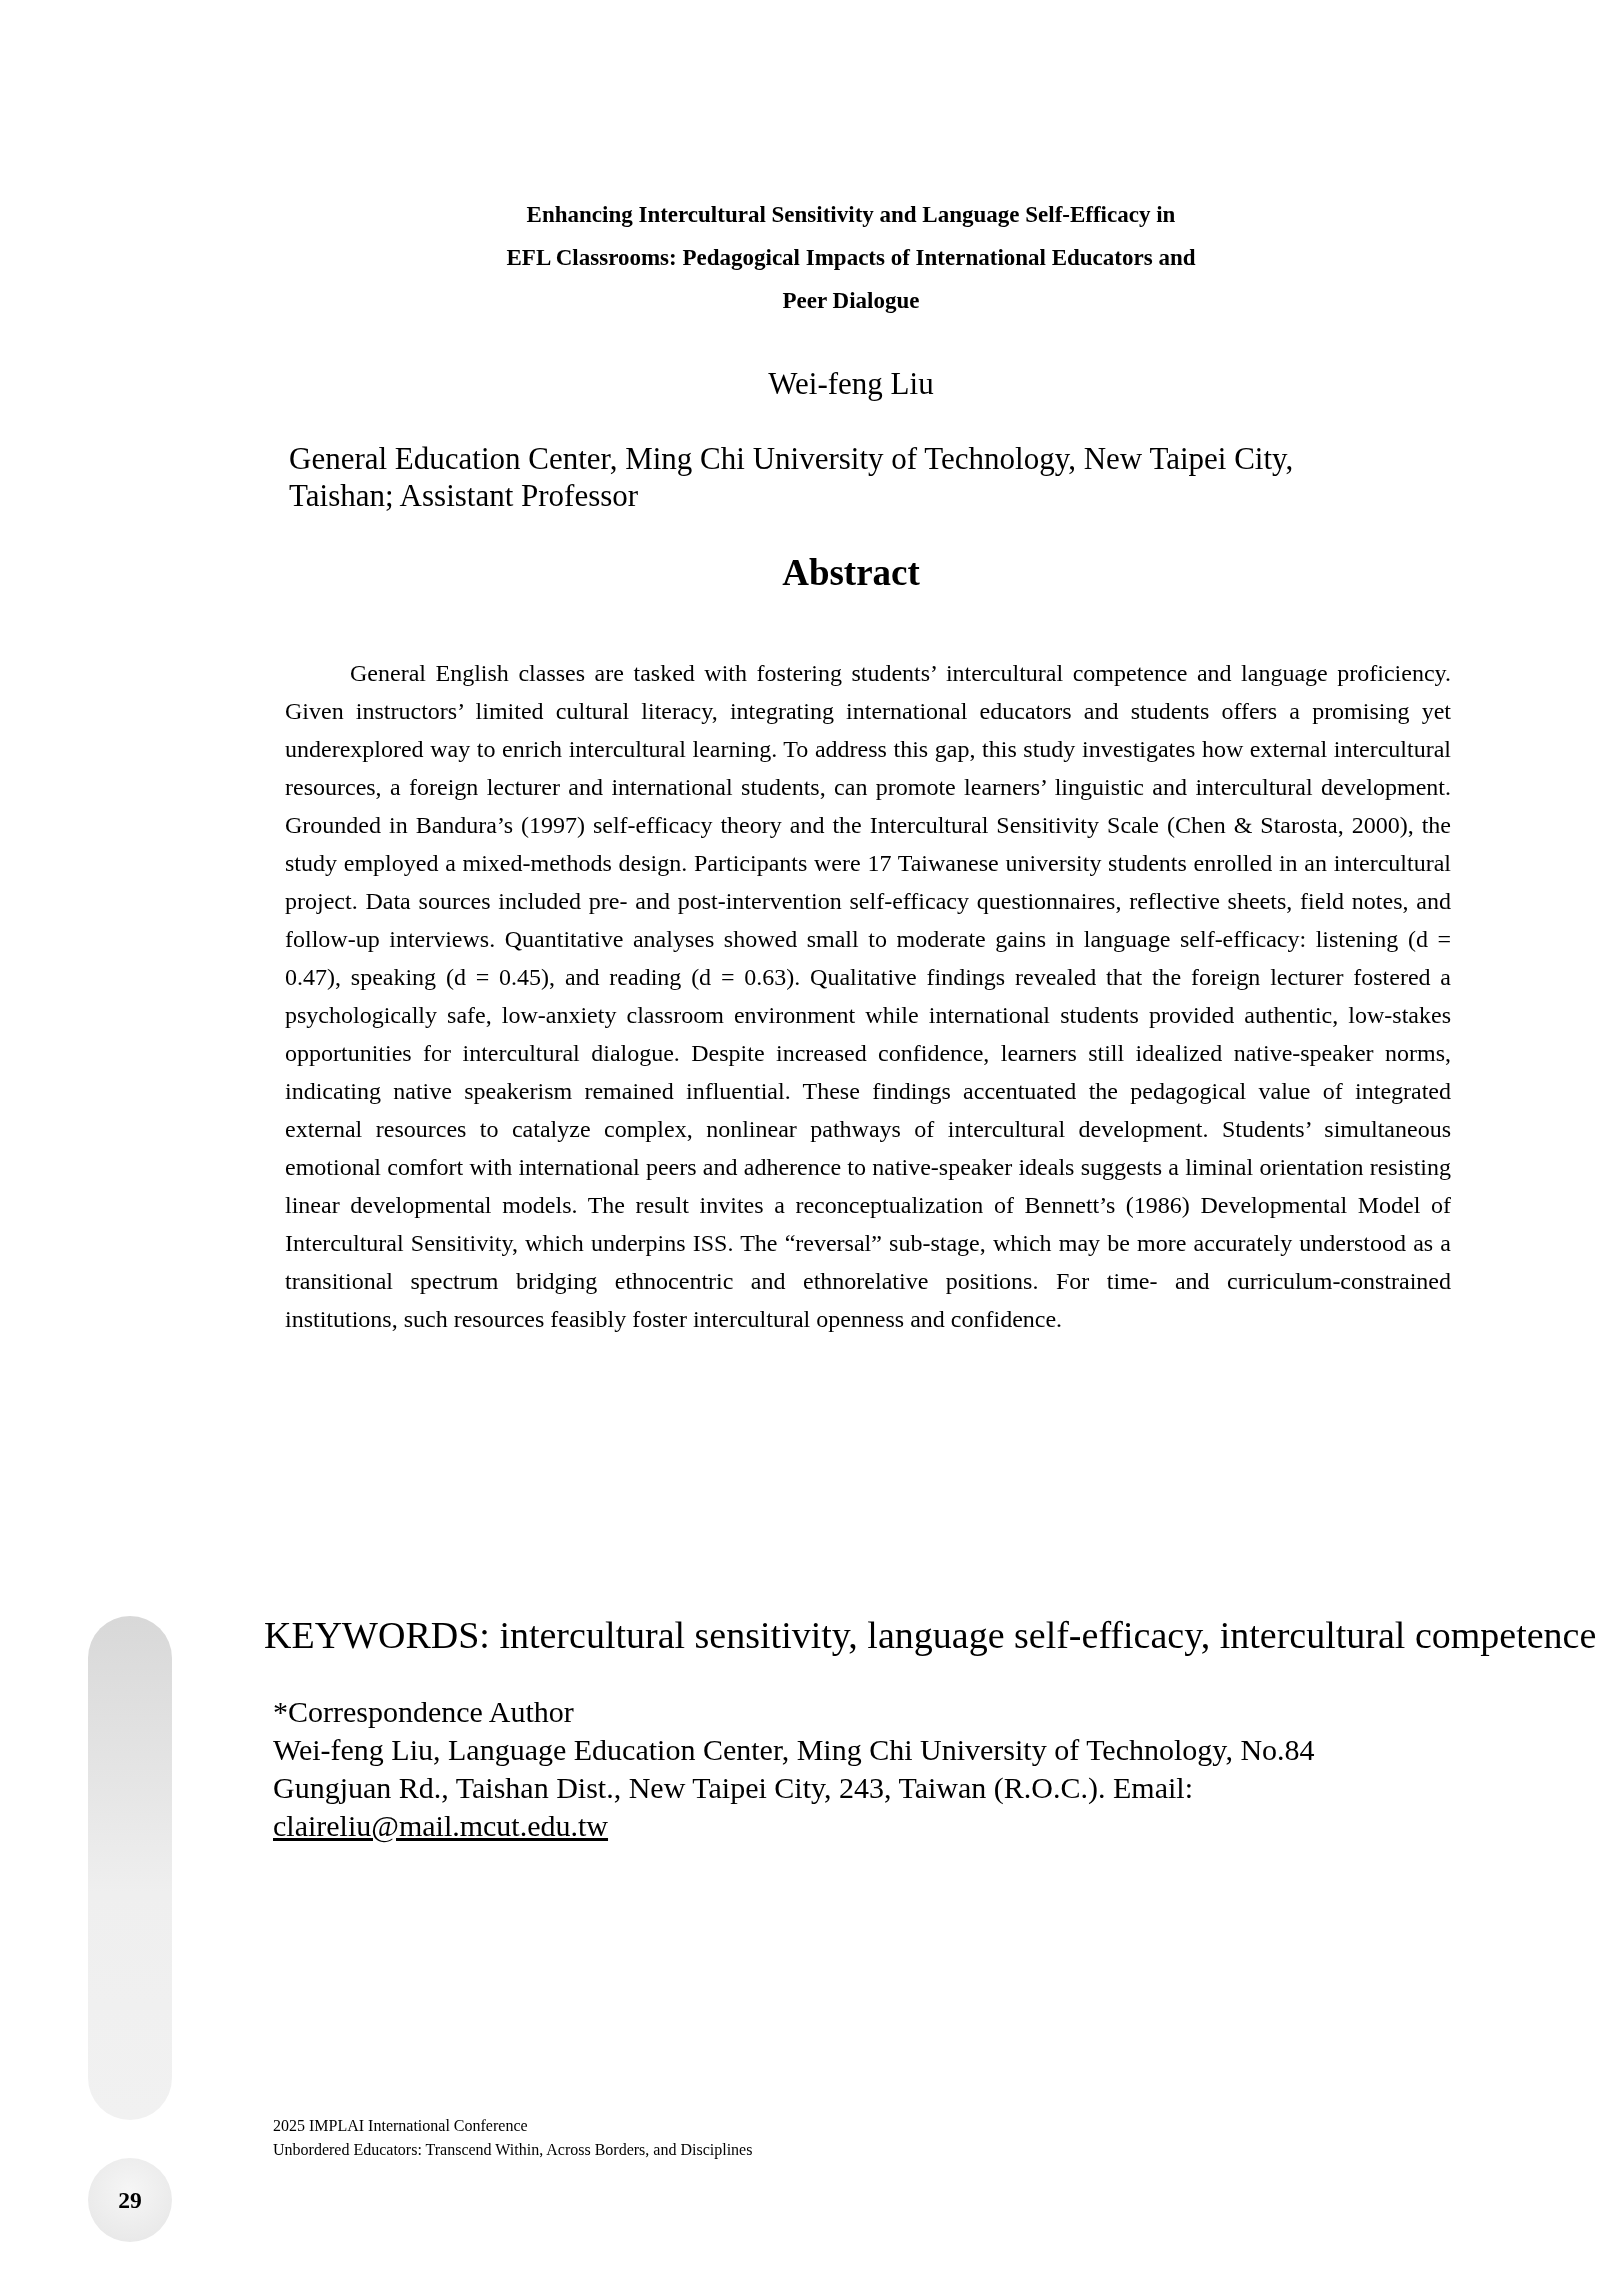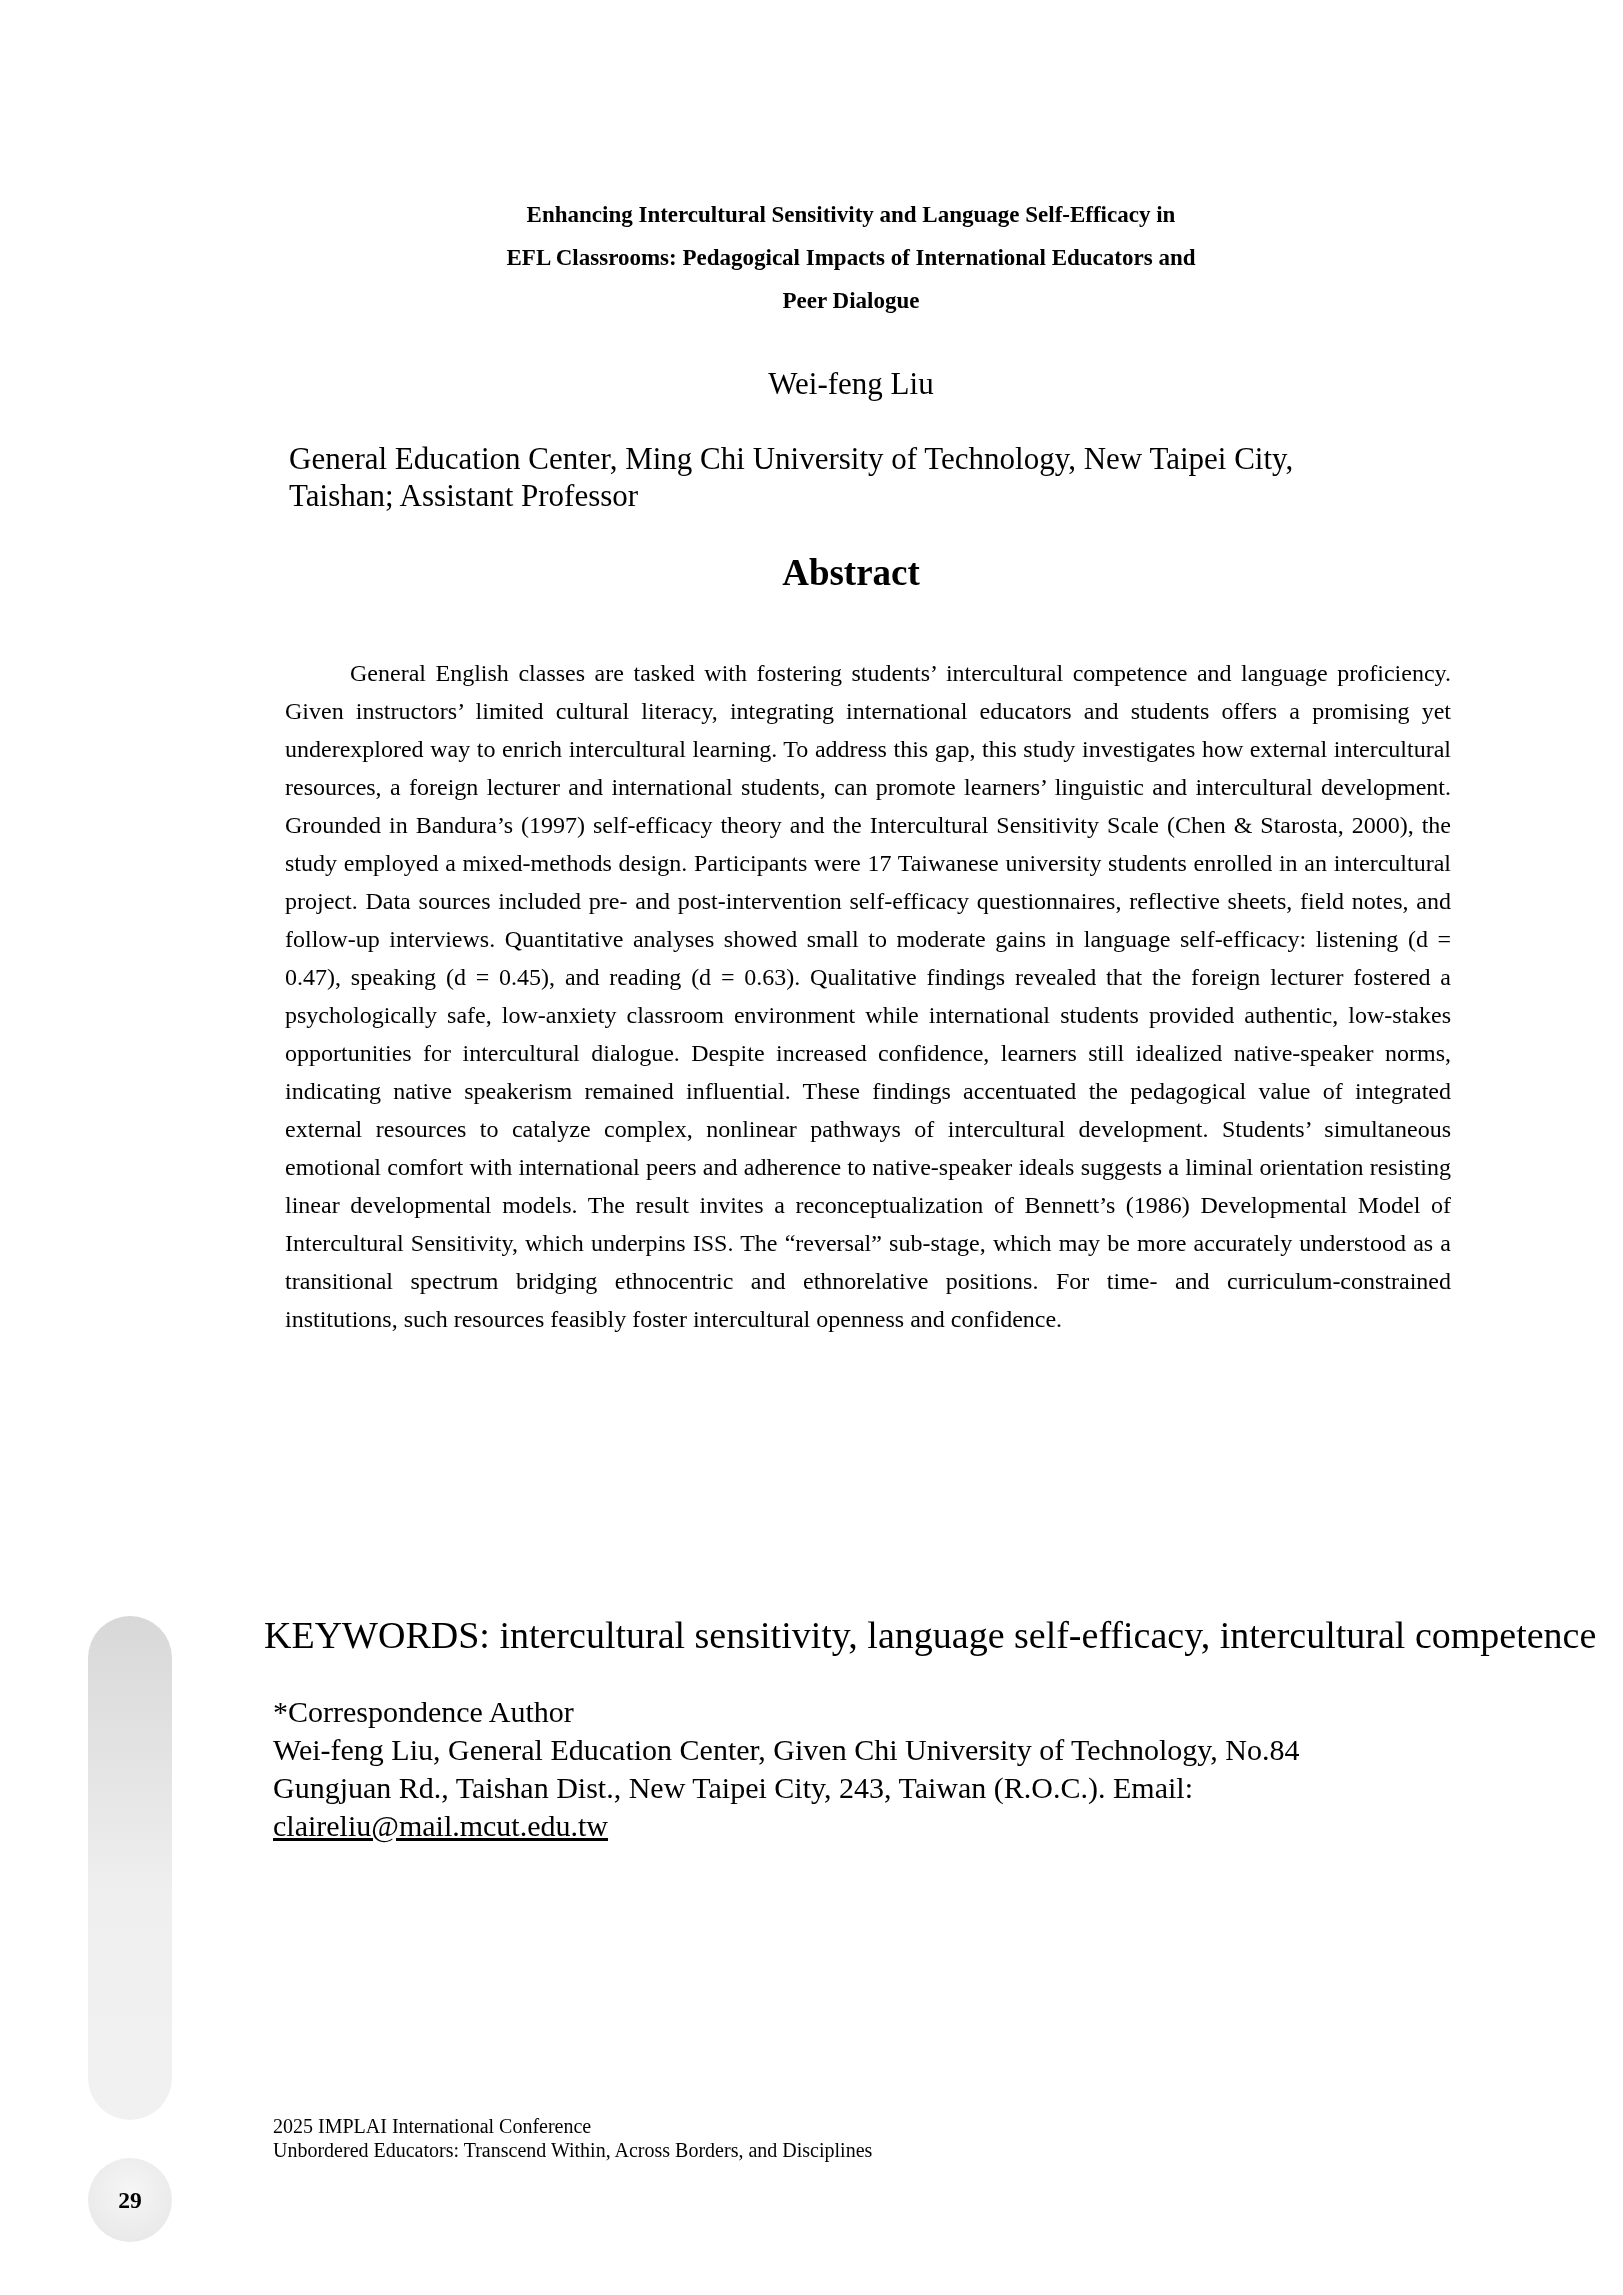--- a/index.html
+++ b/index.html
@@ -15,21 +15,21 @@
                         text-align: center; font-weight: bold; font-size: 37px; line-height: 44px; }
     .abstract-body { position: absolute; left: 273px; width: 1166px; top: 642px;
                      font-size: 24px; line-height: 38px; text-align: justify;
                      text-indent: 65px; margin: 12px; }
     .keywords { position: absolute; left: 264px; width: 1178px; top: 1616px;
                 font-size: 38px; line-height: 38px; white-space: nowrap; }
     .correspondence { position: absolute; left: 273px; width: 1178px; top: 1693px;
                       font-size: 30px; line-height: 38px; }
     .correspondence div { white-space: nowrap; }
     .email { color: #000; text-decoration: underline; }
-    .footer { position: absolute; left: 273px; top: 2114px; font-size: 20px; line-height: 24px; }
+    .footer { position: absolute; left: 273px; top: 2114px; font-size: 16px; line-height: 24px; }
     .side-pill { position: absolute; left: 88px; top: 1616px; width: 84px; height: 504px;
                  border-radius: 42px;
                  background: linear-gradient(to bottom, #d8d8d8 0%, #e6e6e6 35%, #efefef 55%, #f1f1f1 100%); }
     .page-circle { position: absolute; left: 88px; top: 2158px; width: 84px; height: 84px;
                    border-radius: 50%;
                    background: radial-gradient(circle at 50% 40%, #f6f6f6 0%, #eaeaea 70%, #e4e4e4 100%);
                    display: flex; align-items: center; justify-content: center; }
     .page-number { font-weight: bold; font-size: 23.6px; }
   </style>
 </head>
@@ -49,21 +49,21 @@
 </div>
 
 <div class="abstract-heading">Abstract</div>
 
 <p class="abstract-body">General English classes are tasked with fostering students’ intercultural competence and language proficiency. Given instructors’ limited cultural literacy, integrating international educators and students offers a promising yet underexplored way to enrich intercultural learning. To address this gap, this study investigates how external intercultural resources, a foreign lecturer and international students, can promote learners’ linguistic and intercultural development. Grounded in Bandura’s (1997) self-efficacy theory and the Intercultural Sensitivity Scale (Chen &amp; Starosta, 2000), the study employed a mixed-methods design. Participants were 17 Taiwanese university students enrolled in an intercultural project. Data sources included pre- and post-intervention self-efficacy questionnaires, reflective sheets, field notes, and follow-up interviews. Quantitative analyses showed small to moderate gains in language self-efficacy: listening (d = 0.47), speaking (d = 0.45), and reading (d = 0.63). Qualitative findings revealed that the foreign lecturer fostered a psychologically safe, low-anxiety classroom environment while international students provided authentic, low-stakes opportunities for intercultural dialogue. Despite increased confidence, learners still idealized native-speaker norms, indicating native speakerism remained influential. These findings accentuated the pedagogical value of integrated external resources to catalyze complex, nonlinear pathways of intercultural development. Students’ simultaneous emotional comfort with international peers and adherence to native-speaker ideals suggests a liminal orientation resisting linear developmental models. The result invites a reconceptualization of Bennett’s (1986) Developmental Model of Intercultural Sensitivity, which underpins ISS. The “reversal” sub-stage, which may be more accurately understood as a transitional spectrum bridging ethnocentric and ethnorelative positions. For time- and curriculum-constrained institutions, such resources feasibly foster intercultural openness and confidence.</p>
 
 <div class="keywords">KEYWORDS: intercultural sensitivity, language self-efficacy, intercultural competence</div>
 
 <div class="correspondence">
   <div>*Correspondence Author</div>
-  <div>Wei-feng Liu, General Education Center, Given Chi University of Technology, No.84</div>
+  <div>Wei-feng Liu, Language Education Center, Ming Chi University of Technology, No.84</div>
   <div>Gungjuan Rd., Taishan Dist., New Taipei City, 243, Taiwan (R.O.C.). Email:</div>
   <div><a class="email">claireliu@mail.mcut.edu.tw</a></div>
 </div>
 
 <div class="side-pill"></div>
 
 <div class="footer">
   <div>2025 IMPLAI International Conference</div>
   <div>Unbordered Educators: Transcend Within, Across Borders, and Disciplines</div>
 </div>

